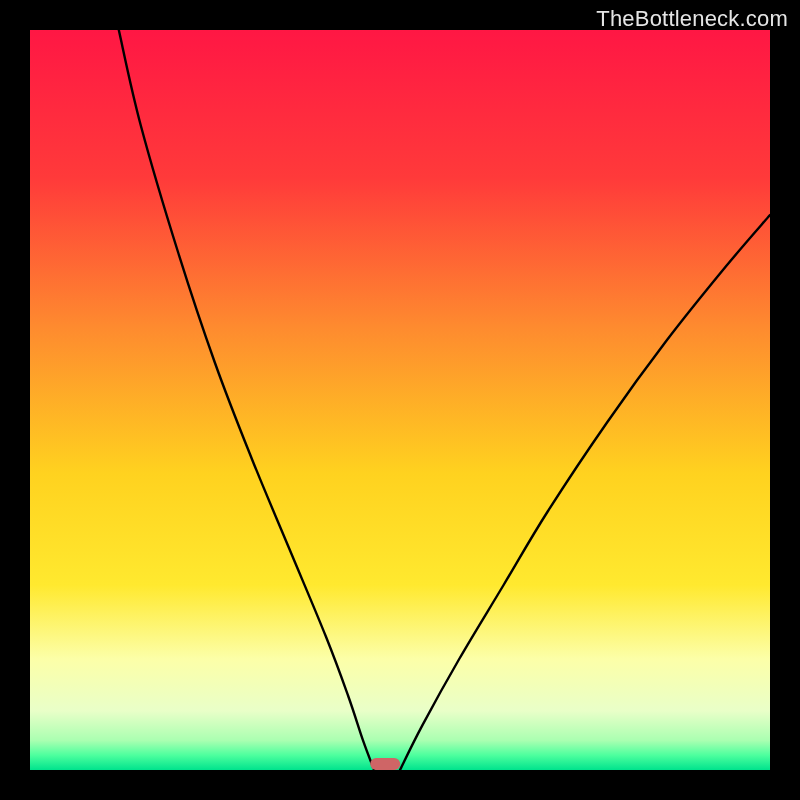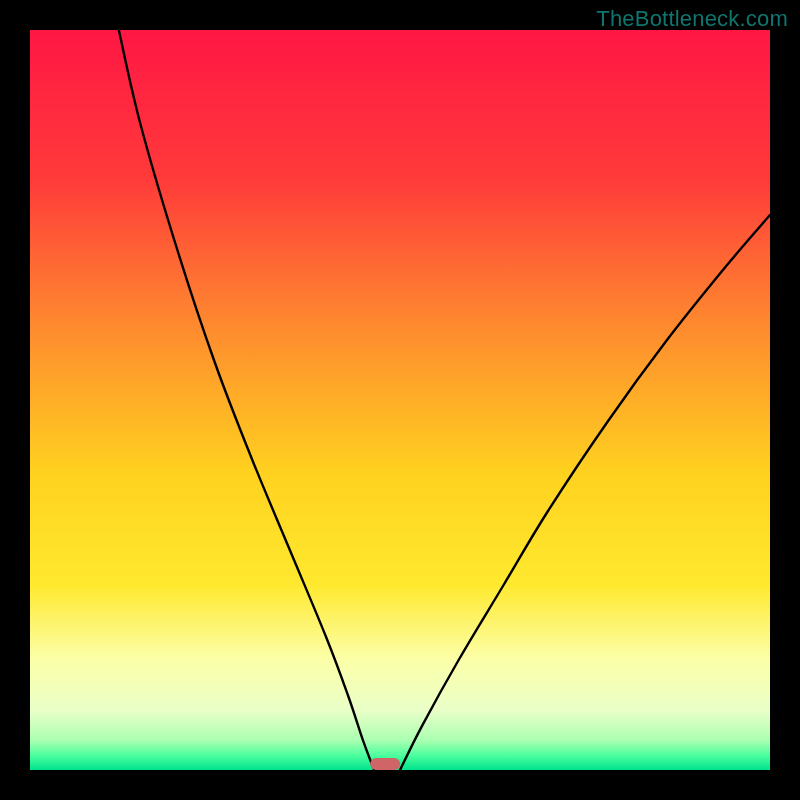--- a/index.html
+++ b/index.html
@@ -40,21 +40,21 @@
     height: 12px;
     border-radius: 6px;
     transform: translate(-50%, -50%);
   }
   .watermark {
     position: absolute;
     top: 6px;
     right: 12px;
     font-size: 22px;
     font-weight: 500;
-    color: #0f766e;
+    color: #e5e5e5;
     letter-spacing: 0.2px;
   }
 </style>
 </head>
 <body>
 
 <div class="frame">
 
   <svg class="gradient-bg" viewBox="0 0 740 740" preserveAspectRatio="none">
     <defs>

